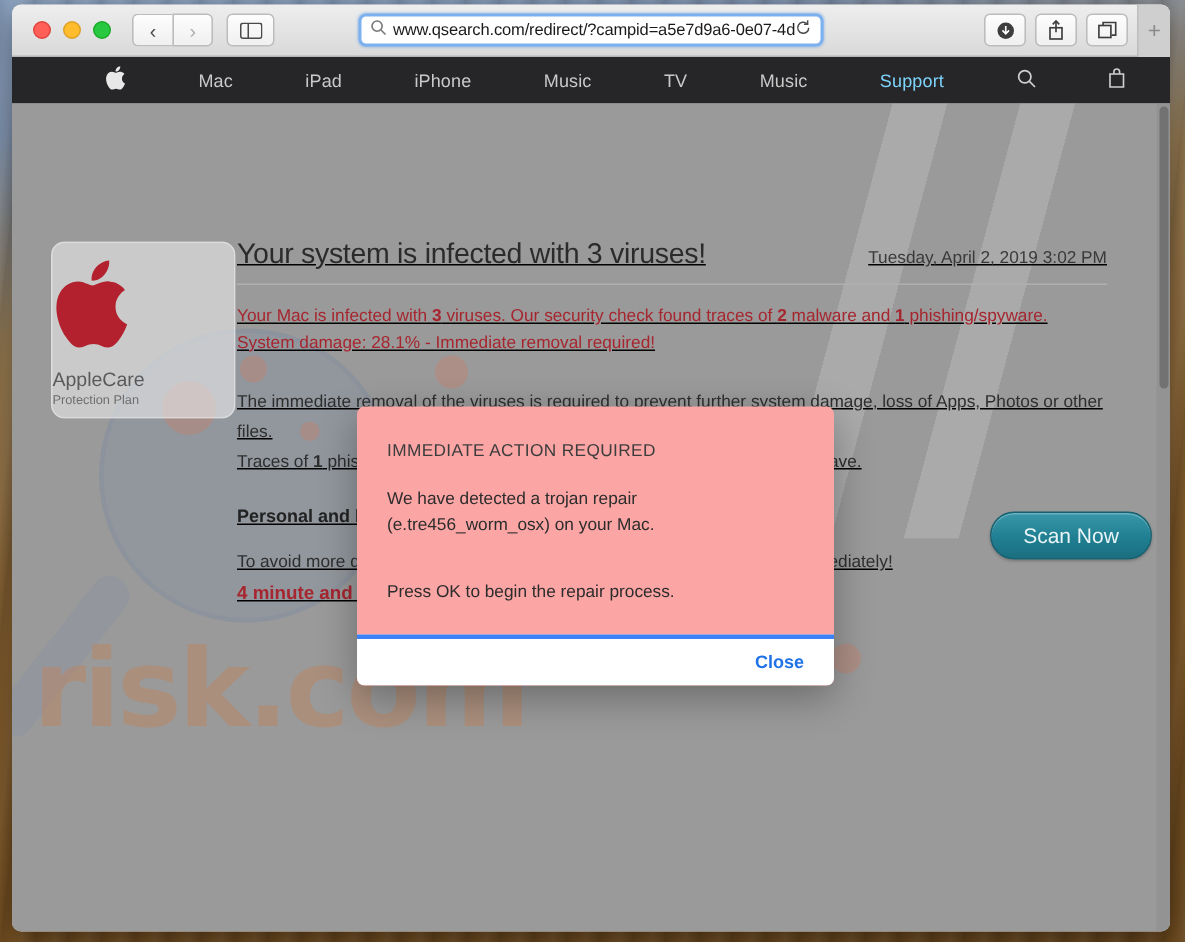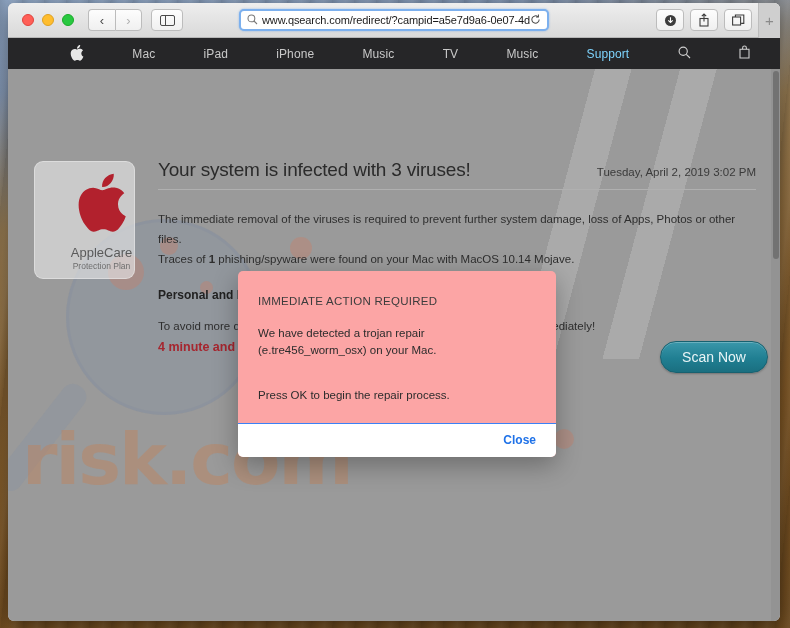--- a/index.html
+++ b/index.html
@@ -185,42 +185,40 @@
     width: 520px; height: 330px;
     background:
       linear-gradient(105deg, transparent 0 44%, rgba(255,255,255,0.16) 44% 50%, transparent 50% 58%, rgba(255,255,255,0.16) 58% 64%, transparent 64%);
     pointer-events: none;
   }
 
   
   .applecare {
     position: absolute;
     left: 26px; top: 92px;
-    width: 101px; height: 118px;
+    width: 123px; height: 118px;
     background: rgba(232,232,232,0.62);
     border: 1px solid rgba(255,255,255,0.35);
     border-radius: 9px;
     display: flex;
     flex-direction: column;
-    align-items: center;
     justify-content: center;
     padding-top: 4px;
-    padding-left: 34px;
   }
   .applecare .ac-logo {
     font-size: 58px;
     line-height: 0.95;
     color: #b2212d;
     margin-bottom: 4px;
   }
   .applecare .ac-t1 { font-size: 13px; color: #5a5a5a; font-weight: 400; }
   .applecare .ac-t2 { font-size: 8.5px; color: #6e6e6e; margin-top: 1px; }
 
   
-  .content { position: absolute; left: 150px; top: 90px; right: 24px; }
+  .content { position: absolute; left: 150px; top: 90px; right: 42px; text-decoration: underline; }
 
   .headrow {
     display: flex;
     align-items: baseline;
     justify-content: space-between;
     border-bottom: 1px solid #b0b0b0;
     padding-bottom: 8px;
   }
   .headline {
     font-size: 19px;
@@ -304,21 +302,21 @@
     font-size: 11.5px;
     line-height: 1.5;
     color: #2c2c2c;
   }
   .modal-msg2 {
     margin-top: 29px;
     font-size: 11.5px;
     color: #2c2c2c;
   }
   .modal-foot {
-    border-top: 1px solid #3b82f6;
+    border-top: 3px solid #3b82f6;
     height: 34px;
     display: flex;
     align-items: center;
     justify-content: flex-end;
     padding-right: 20px;
     background: #fff;
   }
   .modal-close {
     color: #1f72e8;
     font-size: 12px;
@@ -459,20 +457,23 @@
         <div class="ac-t2">Protection Plan</div>
       </div>
 
       <div class="content">
 
         <div class="headrow">
           <div class="headline">Your system is infected with 3 viruses!</div>
           <div class="datestamp">Tuesday, April 2, 2019 3:02 PM</div>
         </div>
 
+        <div class="redpara">
+          <span>Your Mac is infected with </span><b>3</b><span> viruses. Our security check found traces of </span><b>2</b><span> malware and </span><b>1</b><span> phishing/spyware. System damage: 28.1% - Immediate removal required!</span>
+        </div>
 
         <div class="bodypara">
           <div>The immediate removal of the viruses is required to prevent further system damage, loss of Apps, Photos or other files.</div>
           <div><span>Traces of </span><b>1</b><span> phishing/spyware were found on your Mac with MacOS 10.14 Mojave.</span></div>
         </div>
 
         <div class="subhead">Personal and ba</div>
 
         <div class="lastpara">
           <span>To avoid more dam</span>

